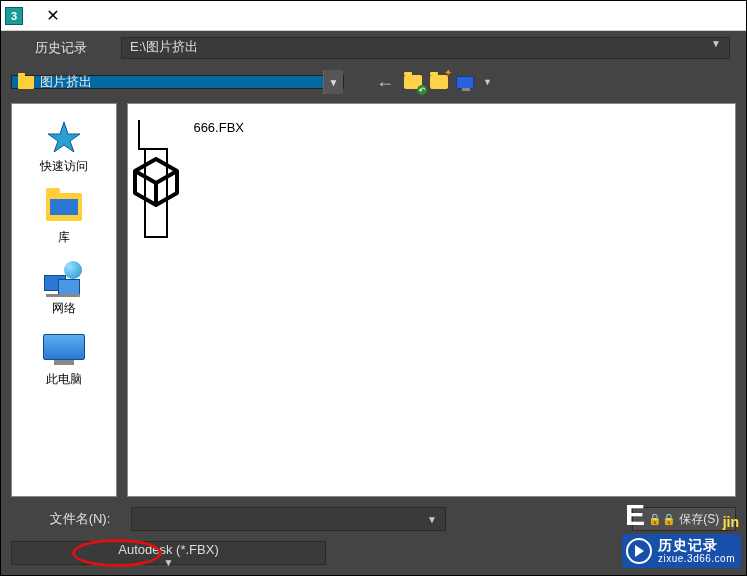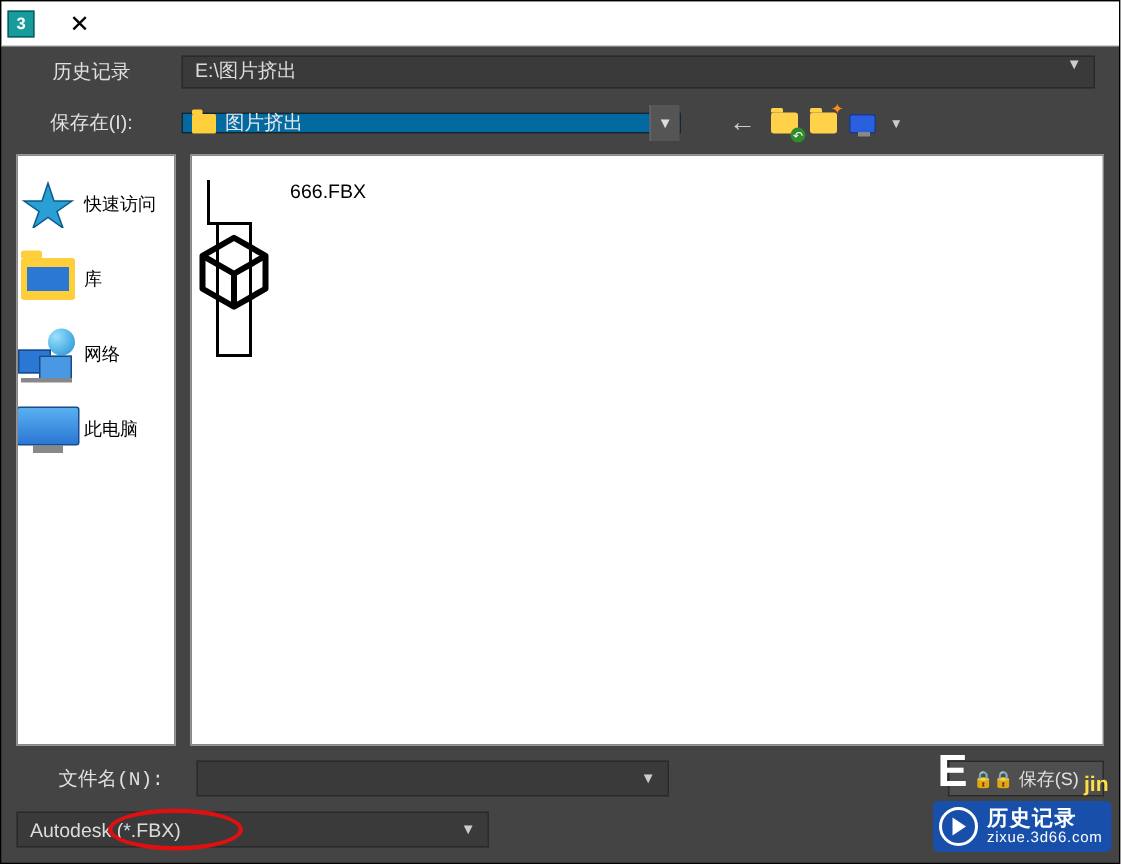--- a/index.html
+++ b/index.html
@@ -35,21 +35,21 @@
   .nav-new-folder .fld { width: 18px; height: 14px; background: #ffd24a; border-radius: 2px; position: relative; }
   .nav-new-folder .fld::before { content:""; position:absolute; top:-3px; left:0; width:8px; height:3px; background:#ffd24a; border-radius:1px 1px 0 0;}
   .nav-new-folder .star { position:absolute; right:-4px; top:-4px; width:10px; height:10px; color:#ff8c1a; font-size:10px;}
   .nav-view { position: relative; }
   .nav-view .mon { width: 18px; height: 13px; background: #2a5fdd; border: 1px solid #1a3a8a; border-radius:2px; position:relative;}
   .nav-view .mon::after { content:""; position:absolute; left:5px; bottom:-3px; width:8px; height:3px; background:#888;}
   .nav-view-arrow { font-size: 9px; color: #ccc; margin-left: 3px; align-self: center;}
 
   .main-row { flex: 1; display: flex; min-height: 0; padding: 0 10px 0 10px;}
   .sidebar { width: 106px; background: #fff; border: 1px solid #888; display: flex; flex-direction: column; align-items: center; padding: 14px 0; gap: 14px; overflow:hidden;}
-  .sb-item { display: flex; flex-direction: row; align-items: center; gap: 4px; cursor: pointer; width: 100%;}
+  .sb-item { display: flex; flex-direction: column; align-items: center; gap: 4px; cursor: pointer; width: 100%;}
   .sb-item span.lbl { font-size: 12px; color: #000; }
   .sb-icon { width: 40px; height: 36px; display: flex; align-items: center; justify-content: center; }
 
   .quick svg { width: 36px; height: 32px; }
   .desktop-ico { width: 40px; height: 28px; background: linear-gradient(#3aa6ff,#1e88e5); border: 1px solid #0d5aa7; }
   .library-ico { width: 36px; height: 28px; background: #ffce3b; border-radius: 2px; position: relative; }
   .library-ico::before { content:""; position:absolute; top:-5px; left:0; width:14px; height:5px; background:#ffce3b; border-radius:2px 2px 0 0;}
   .library-ico::after { content:""; position:absolute; left:4px; right:4px; top:6px; height:16px; background:#2a77d4;}
   .pc-ico { width: 42px; height: 26px; background: linear-gradient(#5ab0f0,#2a77d4); border: 1px solid #1a4a8a; border-radius:2px; position:relative;}
   .pc-base { width: 20px; height: 5px; background: #888; margin-top:0px;}
@@ -63,21 +63,21 @@
   .file-item { display: flex; flex-direction: row; align-items: flex-start; gap: 25px; cursor: pointer; width: 100px;}
   .file-icon-wrap { width: 92px; height: 118px; background: #fff; border: 2px solid #000; position: relative; }
   .file-icon-wrap::before { content:""; position:absolute; top:-2px; right:-2px; width:28px; height:28px; background:#fff; border-left:2px solid #000; border-bottom:2px solid #000;}
   .file-icon-wrap::after { content:""; position:absolute; top:-2px; right:-2px; width:0; height:0; }
   .file-3d { position:absolute; left:50%; top:54%; transform:translate(-50%,-50%); }
   .file-3d svg { width: 54px; height: 54px; }
   .file-label { font-size: 13px; color: #000; }
 
   .bottom-rows { padding: 10px 10px 10px 10px; display:flex; flex-direction:column; gap:10px;}
   .brow { display: flex; align-items: center; gap: 10px; position:relative;}
-  .brow-label { width: 110px; color: #e0e0e0; font-size: 13px; text-align: left; padding-left: 28px; font-family: Liberation Mono, monospace;}
+  .brow-label { width: 110px; color: #e0e0e0; font-size: 13px; text-align: center; padding-left: 28px; font-family: Liberation Sans, sans-serif;}
   .b-dropdown { width: 315px; height: 24px; background: #3a3a3a; border: 1px solid #2a2a2a; color: #dcdcdc; font-family: "Courier New", monospace; font-size: 13px; display: flex; align-items: center; padding: 0 8px; cursor:pointer;}
   .b-dropdown .dd-text { flex:1; }
   .b-dropdown .dd-arrow { font-size:10px; color:#ccc;}
   .b-button { width: 104px; height: 24px; background: #4f4f4f; border: 1px solid #2a2a2a; color: #e0e0e0; font-size: 12px; display: flex; align-items: center; justify-content: center; cursor:pointer;}
   .lock { font-size: 11px; margin-right:3px; color:#d8d8d8;}
   
   .red-ellipse { position:absolute; border: 3px solid #d11; border-radius: 50%/50%; width: 90px; height: 28px; pointer-events:none; }
   
   .watermark { position: absolute; right: 6px; bottom: 8px; z-index: 50; display:flex; align-items:center; background: rgba(20,80,180,0.92); border-radius: 4px; padding: 4px 6px 4px 4px; gap:6px;}
   .wm-play { width:26px; height:26px; border:2px solid #fff; border-radius:50%; display:flex; align-items:center; justify-content:center;}
@@ -102,21 +102,20 @@
 
     <div class="row">
       <div class="row-label">历史记录</div>
       <div class="dropdown history-dd">
         <span class="dd-text">E:\图片挤出</span>
         <span class="dd-arrow">▼</span>
       </div>
     </div>
 
     <div class="row savein-row">
-      <div class="row-label">保存在(I):</div>
       <div class="savein-dropdown">
         <div class="folder-icon"></div>
         <span class="dd-text">图片挤出</span>
         <div class="dd-btn">▼</div>
       </div>
       <div class="nav-icons">
         <div class="nav-back">←</div>
         <div class="nav-btn nav-folder-up">
           <div class="fld"></div>
             <div class="arrow">↶</div>
@@ -193,21 +192,21 @@
           <span class="dd-text"></span>
           <span class="dd-arrow">▼</span>
         </div>
         <div style="flex:1"></div>
         <div class="b-button">
           <span class="lock">🔒🔒</span>
           <span>保存(S)</span>
         </div>
       </div>
       <div class="brow">
-        <div class="b-dropdown" style="position:relative;">
+        <div class="b-dropdown" style="position:relative;flex-direction:column;">
           <span class="dd-text">Autodesk (*.FBX)</span>
           <span class="dd-arrow">▼</span>
           <div class="red-ellipse" style="left:60px; top:-3px;"></div>
         </div>
         <div style="flex:1"></div>
         <div class="b-button" style="visibility:hidden;">
           <span>取消</span>
         </div>
       </div>
     </div>

